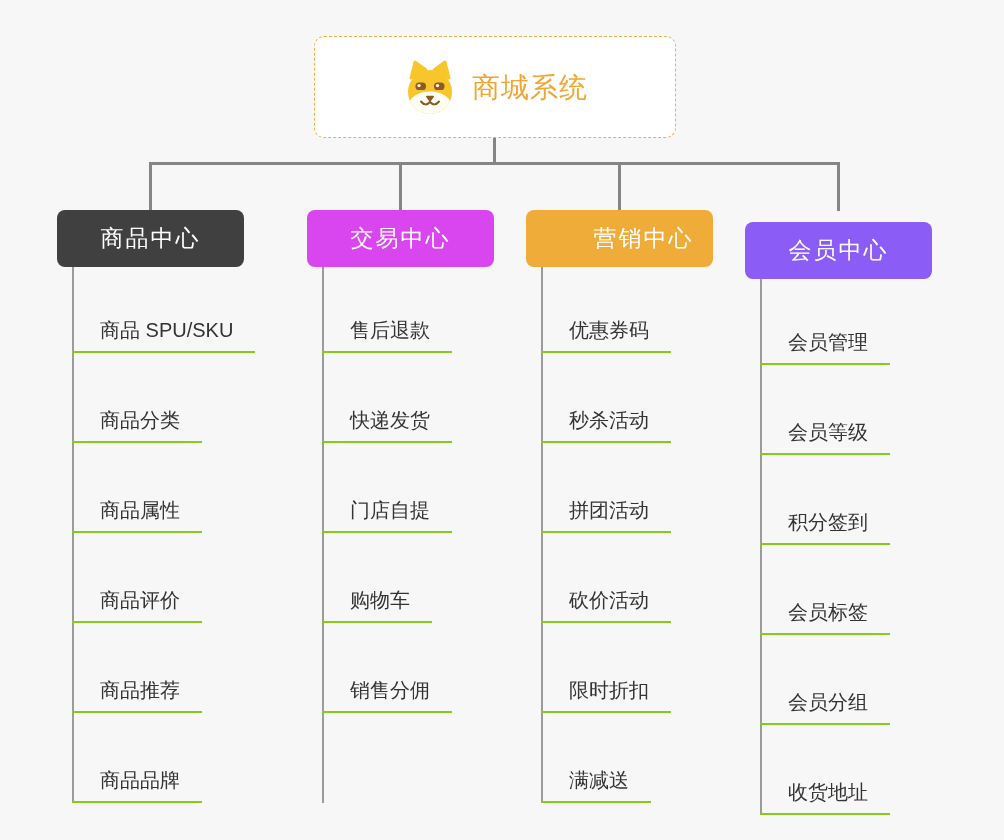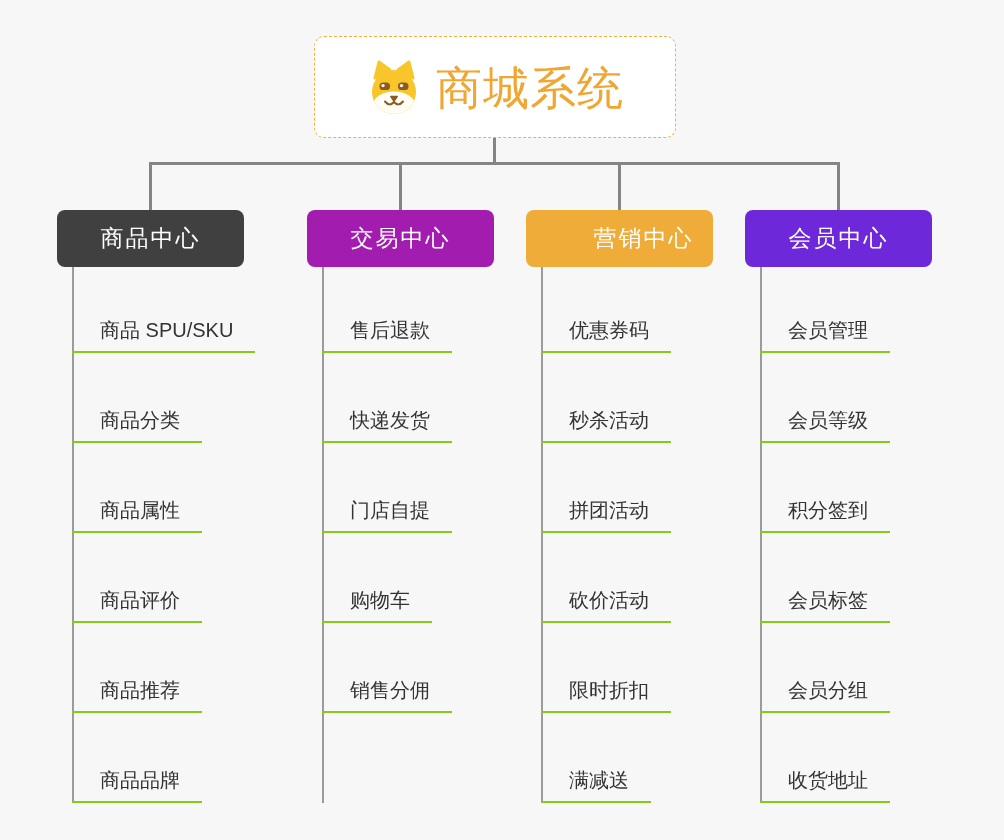--- a/index.html
+++ b/index.html
@@ -19,21 +19,21 @@
 
   
   .root-node{
     position:absolute;left:314px;top:36px;width:362px;height:102px;
     background:#FFFFFF;border:1px dashed #F5AF3C;border-radius:10px;
     box-sizing:border-box;
     display:flex;align-items:center;justify-content:center;gap:14px;
     cursor:pointer;
   }
   .root-title{
-    font-size:46px;color:#F0A632;letter-spacing:1px;line-height:1;
+    font-size:28px;color:#F0A632;letter-spacing:1px;line-height:1;
     padding-top:2px;
   }
   .dog-icon{width:56px;height:58px;flex:0 0 auto;}
 
   
   .branch{position:absolute;top:210px;width:187px;}
   .branch-box{
     height:57px;border-radius:8px;
     display:flex;align-items:center;justify-content:center;
     color:#FFFFFF;font-size:23px;letter-spacing:2px;
@@ -114,21 +114,21 @@
             <div class="leaf">
               <span>商品推荐</span>
             </div>
             <div class="leaf">
               <span>商品品牌</span>
             </div>
           </div>
         </div>
       </div>
       <div class="branch" style="left: 307px;">
-        <div class="branch-box" style="background: #a21caf;">交易中心</div>
+        <div class="branch-box" style="background: #d946ef;">交易中心</div>
         <div class="leaf-area">
           <div class="trunk"></div>
           <div class="leaf-list">
             <div class="leaf">
               <span>售后退款</span>
             </div>
             <div class="leaf">
               <span>快递发货</span>
             </div>
             <div class="leaf">
@@ -163,21 +163,21 @@
             <div class="leaf">
               <span>限时折扣</span>
             </div>
             <div class="leaf">
               <span>满减送</span>
             </div>
           </div>
         </div>
       </div>
       <div class="branch" style="left: 745px;">
-        <div class="branch-box" style="background: #6d28d9;">会员中心</div>
+        <div class="branch-box" style="background: #8b5cf6; margin-top: 12px;">会员中心</div>
         <div class="leaf-area">
           <div class="trunk"></div>
           <div class="leaf-list">
             <div class="leaf">
               <span>会员管理</span>
             </div>
             <div class="leaf">
               <span>会员等级</span>
             </div>
             <div class="leaf">

